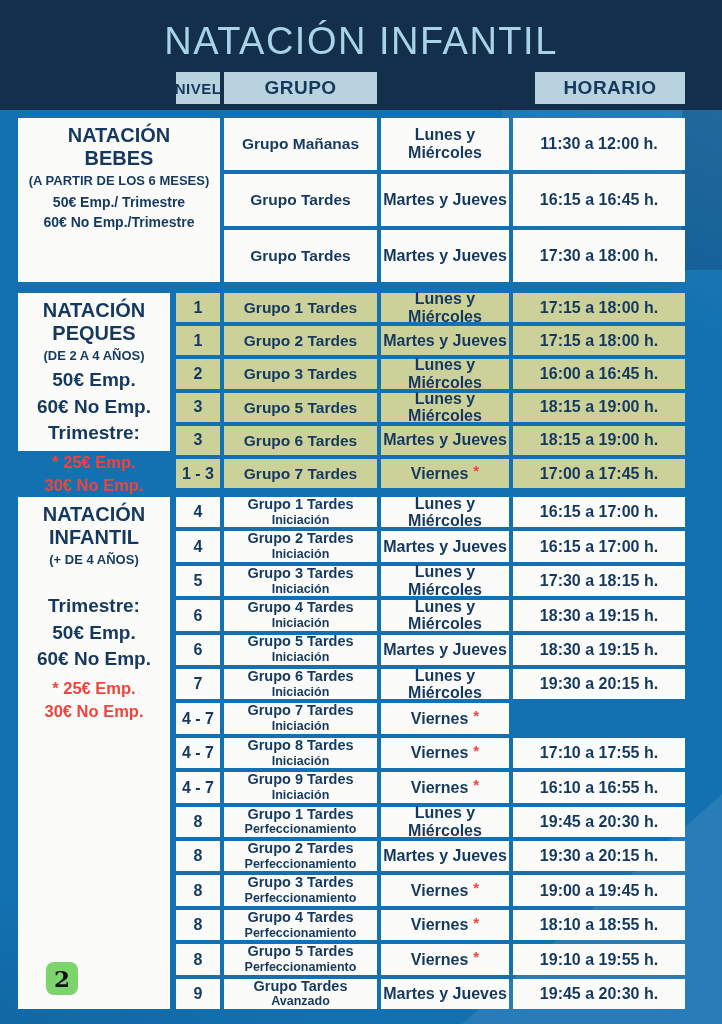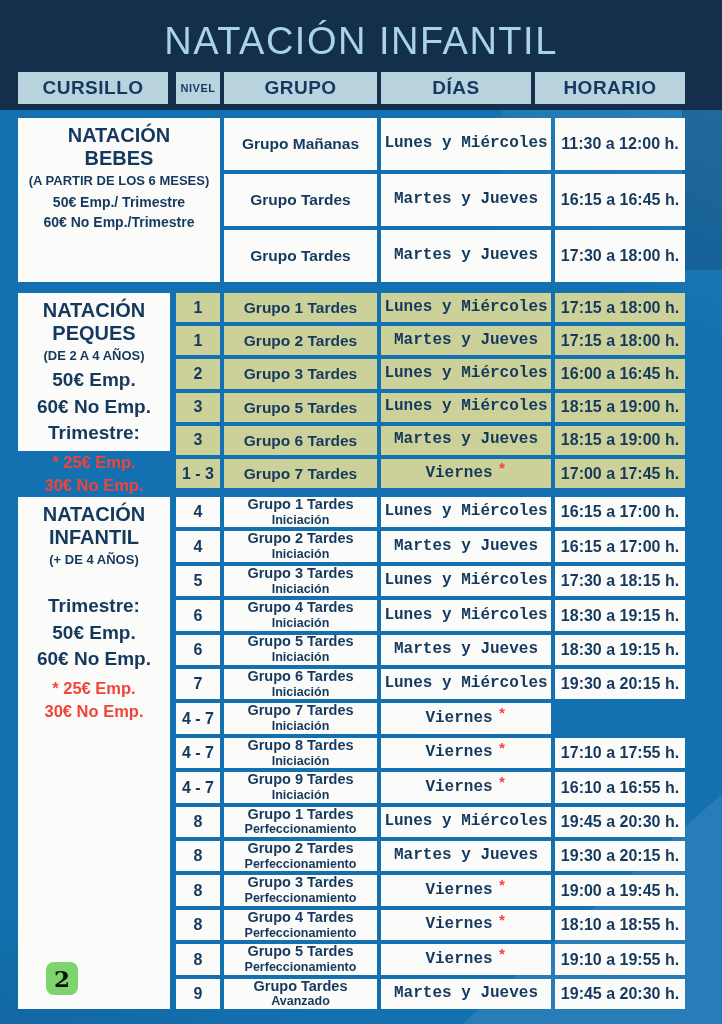--- a/index.html
+++ b/index.html
@@ -18,21 +18,21 @@
            background:linear-gradient(20deg,rgba(0,20,45,0.10),rgba(0,20,45,0) 60%);}
 
   .top-band{position:absolute;left:0;top:0;width:722px;height:110px;background:var(--band-navy);}
   .title{position:absolute;left:0;top:20px;width:722px;margin:0;text-align:center;
          color:var(--title-blue);font-size:38px;font-weight:500;letter-spacing:1.5px;}
 
   .hcell{position:absolute;top:72px;height:32px;background:var(--header-bg);
          display:flex;align-items:center;justify-content:center;
          color:var(--navy);font-weight:700;font-size:19px;letter-spacing:0.5px;}
   .hc-cursillo{left:18px;width:150px;}
-  .hc-nivel{left:176px;width:44px;font-size:11px;}
+  .hc-nivel{left:176px;width:44px;font-size:15px;}
   .hc-grupo{left:224px;width:153px;}
   .hc-dias{left:381px;width:150px;}
   .hc-horario{left:535px;width:150px;}
 
   .sec-label{position:absolute;background:var(--cell-white);color:var(--navy);
              display:flex;flex-direction:column;align-items:center;justify-content:flex-start;
              text-align:center;box-sizing:border-box;padding:6px 8px;}
   .label-0{left:18px;top:118px;width:202px;height:164px;}
   .label-1{left:18px;top:293px;width:152px;height:158px;}
   .label-2{left:18px;top:497px;width:152px;height:512px;}
@@ -55,42 +55,40 @@
   .rows-1{left:176px;top:293px;width:509px;height:195px;}
   .rows-2{left:176px;top:497px;width:509px;height:512px;}
 
   .row{display:flex;gap:4px;flex:1;min-height:0;}
   .cell{background:var(--cell-white);color:var(--navy);display:flex;flex-direction:column;
         align-items:center;justify-content:center;box-sizing:border-box;
         font-weight:700;font-size:16px;line-height:1.1;text-align:center;}
   .khaki .cell{background:var(--khaki);}
   .nivel-cell{width:44px;font-size:16px;}
   .grupo-cell{width:153px;}
-  .dias-cell{width:170px;flex-direction:row;font-family:Liberation Mono, monospace;}
+  .dias-cell{width:128px;flex-direction:row;}
   .horario-cell{flex:1;}
   .g1{font-size:15.5px;}
   .grupo-cell.two .g1{font-size:14.5px;}
   .g2{font-size:12.5px;margin-top:1px;}
   .star{color:var(--red);font-size:15px;margin-left:5px;position:relative;top:-2px;}
 </style>
 </head>
 <body>
 
 <div class="page">
   <div class="facet-a"></div>
   <div class="facet-b"></div>
   <div class="facet-c"></div>
   <div class="facet-d"></div>
   <div class="top-band"></div>
   <h1 class="title">NATACIÓN INFANTIL</h1>
 
-  <div class="hcell hc-cursillo">CURSILLO</div>
   <div class="hcell hc-nivel">NIVEL</div>
   <div class="hcell hc-grupo">GRUPO</div>
-  <div class="hcell hc-dias">DÍAS</div>
   <div class="hcell hc-horario">HORARIO</div>
 
   <div class="sec-label label-0">
     <div class="label-heading">NATACIÓN BEBES</div>
     <div class="label-sub">(A PARTIR DE LOS 6 MESES)</div>
     <div class="label-price">50€ Emp./ Trimestre</div>
     <div class="label-price">60€ No Emp./Trimestre</div>
   </div>
 
   <div class="sec-label label-1">

